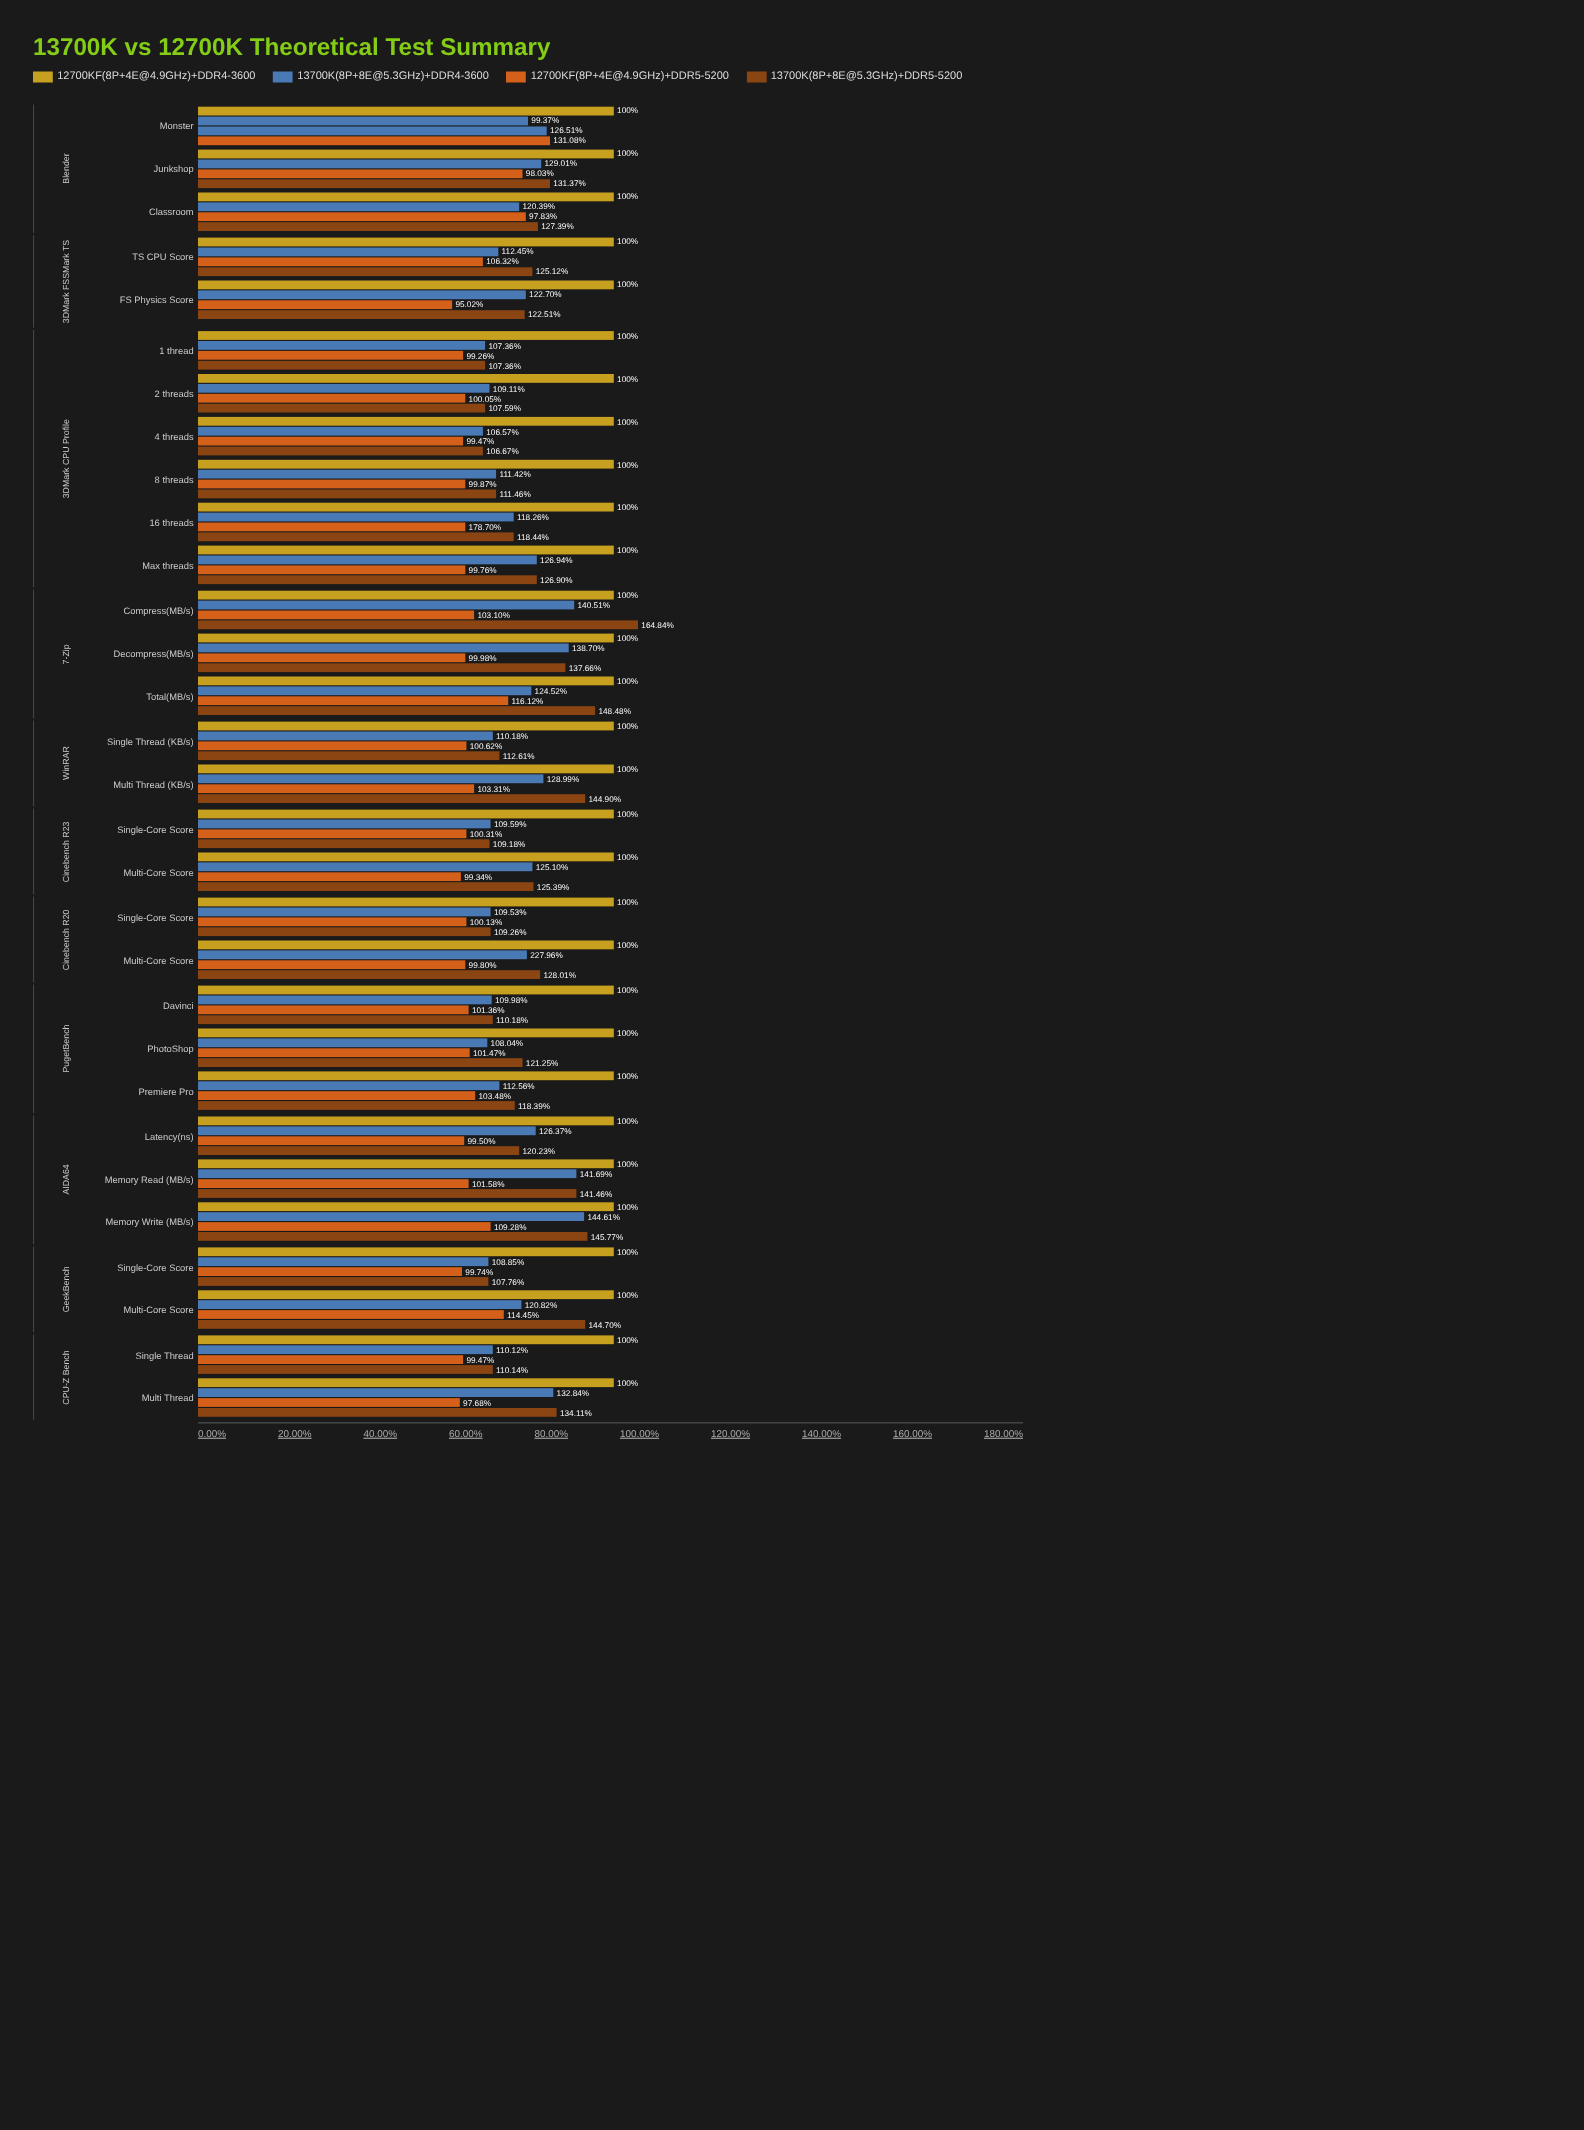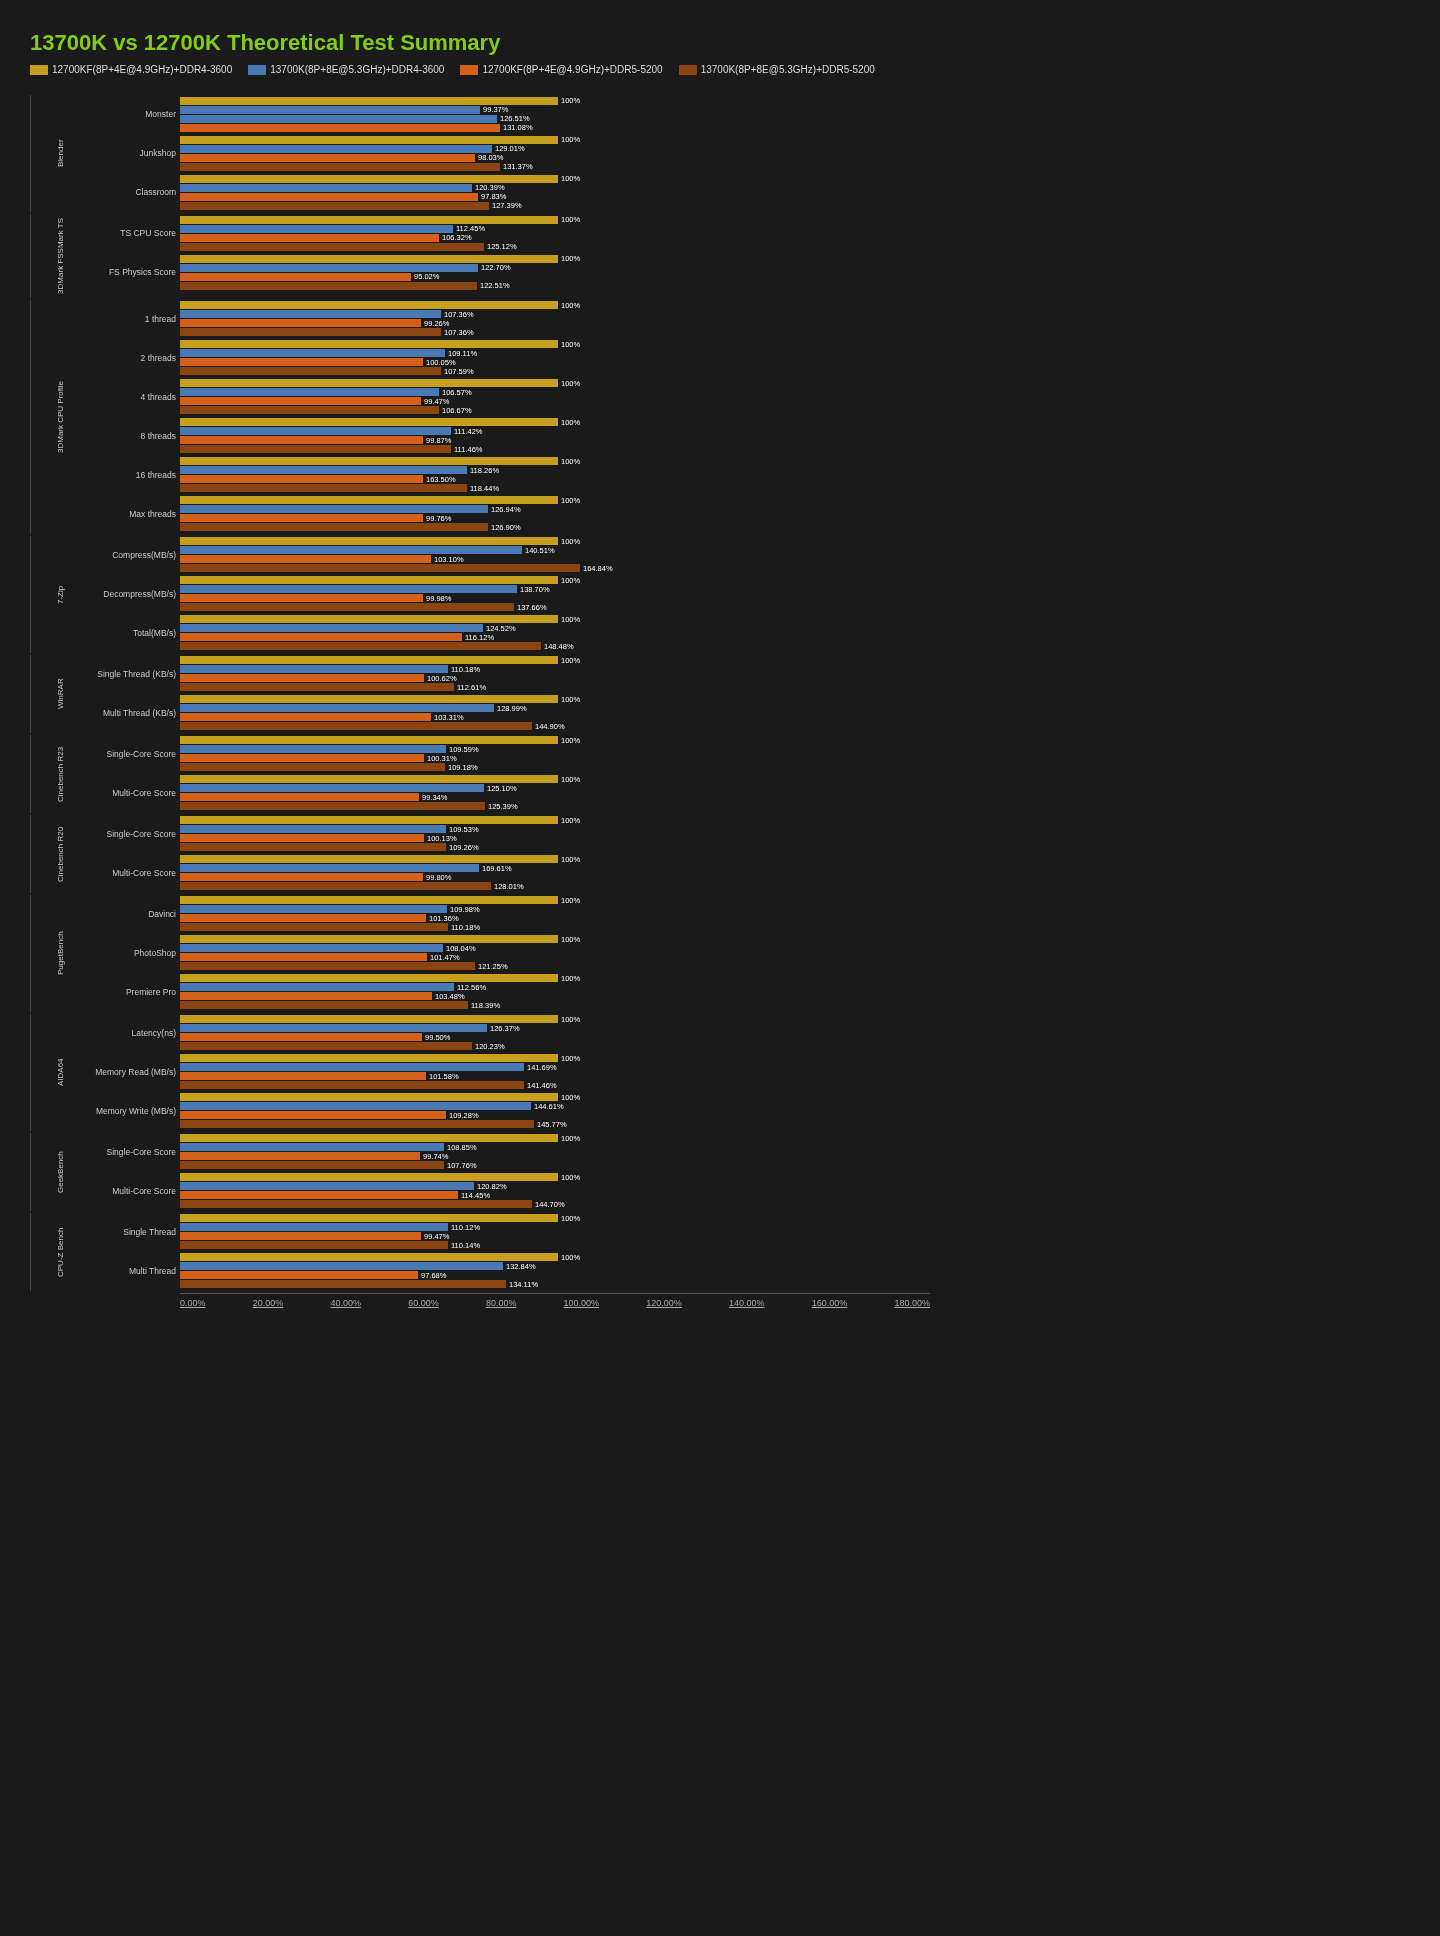--- a/index.html
+++ b/index.html
@@ -349,21 +349,21 @@
             <div class="bar-line">
               <div class="bar-fill" style="width: 378px; background: rgb(200, 160, 32);"></div>
               <span class="bar-label-out">100%</span>
             </div>
             <div class="bar-line">
               <div class="bar-fill" style="width: 287px; background: rgb(74, 122, 181);"></div>
               <span class="bar-label-out">118.26%</span>
             </div>
             <div class="bar-line">
               <div class="bar-fill" style="width: 243px; background: rgb(212, 96, 26);"></div>
-              <span class="bar-label-out">163.50%</span>
+              <span class="bar-label-out">178.70%</span>
             </div>
             <div class="bar-line">
               <div class="bar-fill" style="width: 287px; background: rgb(139, 69, 19);"></div>
               <span class="bar-label-out">118.44%</span>
             </div>
           </div>
         </div>
         <div class="bar-row">
           <div class="row-label">Max threads</div>
           <div class="bars-container">
@@ -575,21 +575,21 @@
         </div>
         <div class="bar-row">
           <div class="row-label">Multi-Core Score</div>
           <div class="bars-container">
             <div class="bar-line">
               <div class="bar-fill" style="width: 378px; background: rgb(200, 160, 32);"></div>
               <span class="bar-label-out">100%</span>
             </div>
             <div class="bar-line">
               <div class="bar-fill" style="width: 299px; background: rgb(74, 122, 181);"></div>
-              <span class="bar-label-out">169.61%</span>
+              <span class="bar-label-out">227.96%</span>
             </div>
             <div class="bar-line">
               <div class="bar-fill" style="width: 243px; background: rgb(212, 96, 26);"></div>
               <span class="bar-label-out">99.80%</span>
             </div>
             <div class="bar-line">
               <div class="bar-fill" style="width: 311px; background: rgb(139, 69, 19);"></div>
               <span class="bar-label-out">128.01%</span>
             </div>
           </div>

